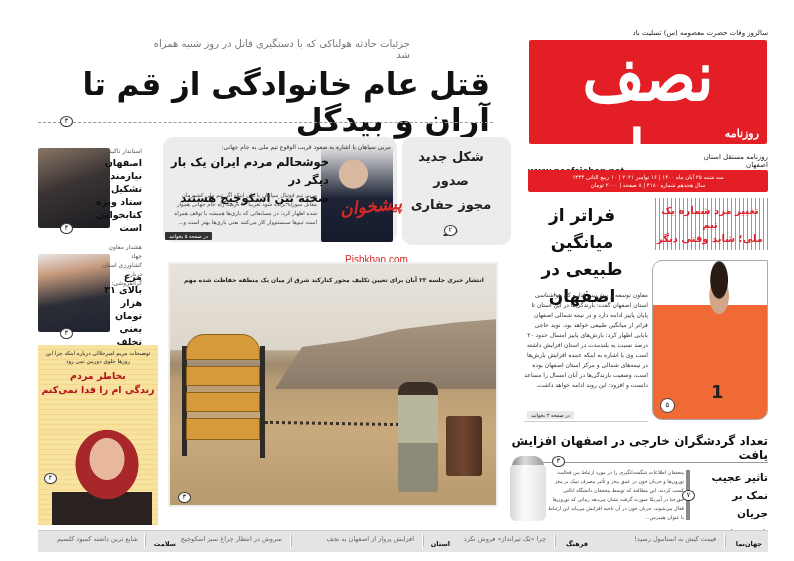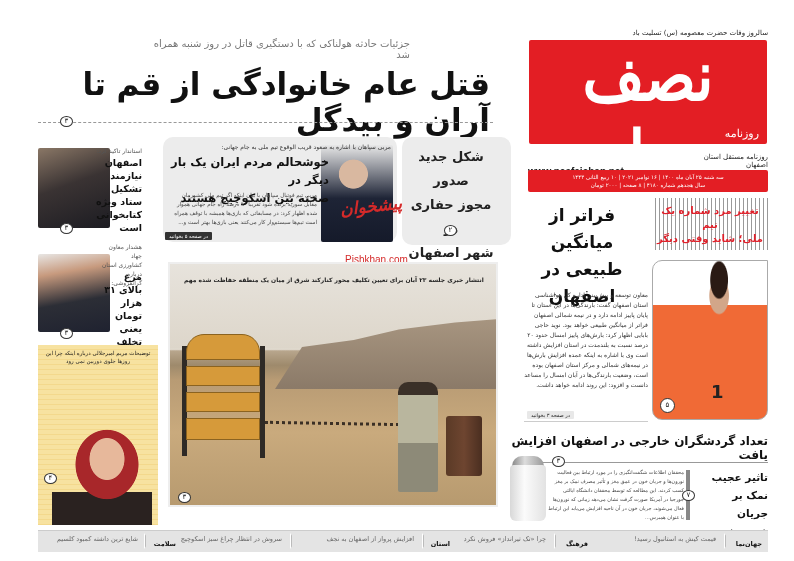--- a/index.html
+++ b/index.html
@@ -4,21 +4,21 @@
 <style>
   * { box-sizing: border-box; margin: 0; padding: 0; }
   html, body { width: 794px; height: 561px; overflow: hidden; background: #ffffff; }
   body { font-family: "DejaVu Sans", sans-serif; position: relative; direction: rtl; color: #111; }
   .abs { position: absolute; }
 
   
   .mast-note { left: 530px; top: 29px; width: 238px; font-size: 7px; color: #222; text-align: right; }
   .mast-box { left: 529px; top: 40px; width: 238px; height: 104px; background: #e31e24; border-radius: 2px; overflow: hidden; }
   .mast-logo { position: absolute; left: 0; top: 6px; width: 238px; font-family: "DejaVu Serif", serif; font-size: 60px; font-weight: bold; color: #fff; text-align: center; letter-spacing: -2px; transform: scaleY(1.15); }
-  .mast-sub { position: absolute; right: 8px; bottom: 4px; font-size: 11px; font-weight: normal; color: #fff; font-family: "DejaVu Serif", serif; }
+  .mast-sub { position: absolute; right: 8px; bottom: 4px; font-size: 11px; font-weight: bold; color: #fff; font-family: "DejaVu Serif", serif; }
   .mast-web { left: 528px; top: 166px; font-size: 10px; font-weight: bold; direction: ltr; color: #222; font-family: "Liberation Sans", sans-serif; }
   .mast-tag { left: 680px; top: 153px; width: 88px; font-size: 7px; color: #222; text-align: right; }
   .mast-date { left: 528px; top: 170px; width: 240px; height: 22px; background: #e31e24; color: #fff; font-size: 5.5px; text-align: center; border-radius: 2px; padding-top: 3px; line-height: 8px; }
 
   
   .kicker { left: 140px; top: 38px; width: 270px; font-size: 10px; color: #777; text-align: right; }
   .headline { left: 50px; top: 66px; width: 440px; font-size: 31px; font-weight: 900; color: #111; text-align: right; font-family: "DejaVu Sans", sans-serif; letter-spacing: -1px; }
   .dash { border-top: 1px dashed #999; height: 0; }
   .pagebubble { width: 13px; height: 11px; border: 1px solid #333; border-radius: 50%; font-size: 7px; line-height: 9px; text-align: center; background: #fff; color: #222; direction: ltr; }
 
@@ -127,40 +127,43 @@
 <div class="abs" style="left:92px; top:270px; width:50px;">
   <div class="lc-title">مرغ</div>
   <div class="lc-title">بالای ۳۱</div>
   <div class="lc-title">هزار تومان</div>
   <div class="lc-title">یعنی تخلف</div>
 </div>
 <div class="abs pagebubble" style="left:60px; top:328px;">۳</div>
 
 <div class="abs ms-card">
   <div class="ms-kicker">توضیحات مریم امیرجلالی درباره اینکه چرا این روزها جلوی دوربین نمی رود</div>
+  <div class="ms-title">
+    <div>بخاطر مردم</div>
+    <div>زندگی ام را فدا نمی‌کنم</div>
+  </div>
   <div class="ms-photo"></div>
   <div class="pagebubble" style="position:absolute; left:6px; top:128px;">۴</div>
 </div>
 
 <div class="abs gray-card" style="left:163px; top:137px; width:234px; height:105px;">
   <div class="abs coach-photo" style="left:158px; top:8px; width:72px; height:97px;"></div>
   <div class="abs coach-kicker" style="left:6px; top:6px; width:222px;">مربی سپاهان با اشاره به صعود قریب الوقوع تیم ملی به جام جهانی:</div>
   <div class="abs" style="left:6px; top:16px; width:160px;">
     <div class="coach-title">خوشحالم مردم ایران یک بار دیگر در</div>
     <div class="coach-title">صحنه بین اسکوچیچ هستند</div>
   </div>
   <div class="abs coach-body" style="left:6px; top:54px; width:148px;">مربی تیم فوتبال سپاهان با بیان اینکه اگر تیم ملی کشورمان مقابل سوریه برنده شود تقریباً ۹۰ درصد راه جام جهانی هموار شده اظهار کرد: در مسابقاتی که بازی‌ها همیشه با توقف همراه است تیم‌ها سیستم‌وار کار می‌کنند یعنی بازی‌ها بهتر است و...</div>
   <div class="abs more-tag" style="left:2px; top:95px;">در صفحه ۵ بخوانید</div>
 </div>
 
 <div class="abs gray-card" style="left:402px; top:137px; width:109px; height:108px;">
   <div class="abs" style="left:2px; top:8px; width:94px;">
     <div class="hafari-title">شکل جدید صدور</div>
     <div class="hafari-title">مجوز حفاری در</div>
-    <div class="hafari-title">شهر اصفهان</div>
   </div>
   <div class="pagebubble" style="position:absolute; left:42px; top:88px;">۲</div>
 </div>
 
 <div class="abs watermark-fa">پیشخوان</div>
 <div class="abs watermark-en">Pishkhan.com</div>
 
 <div class="abs main-photo">
   <div class="mountain"></div>
   <div class="sign-post" style="left:12px; top:82px; width:5px; height:110px;"></div>

